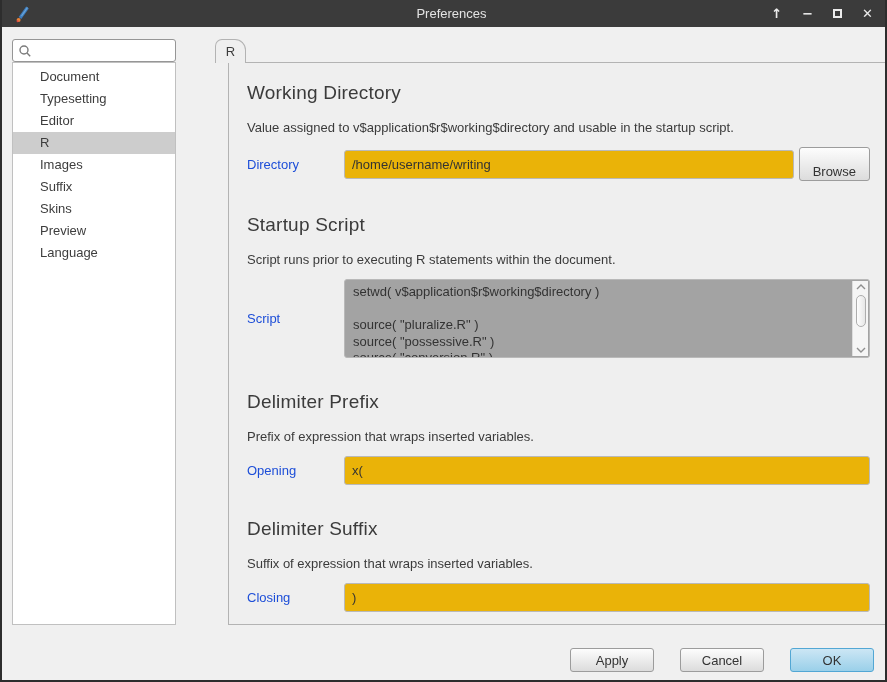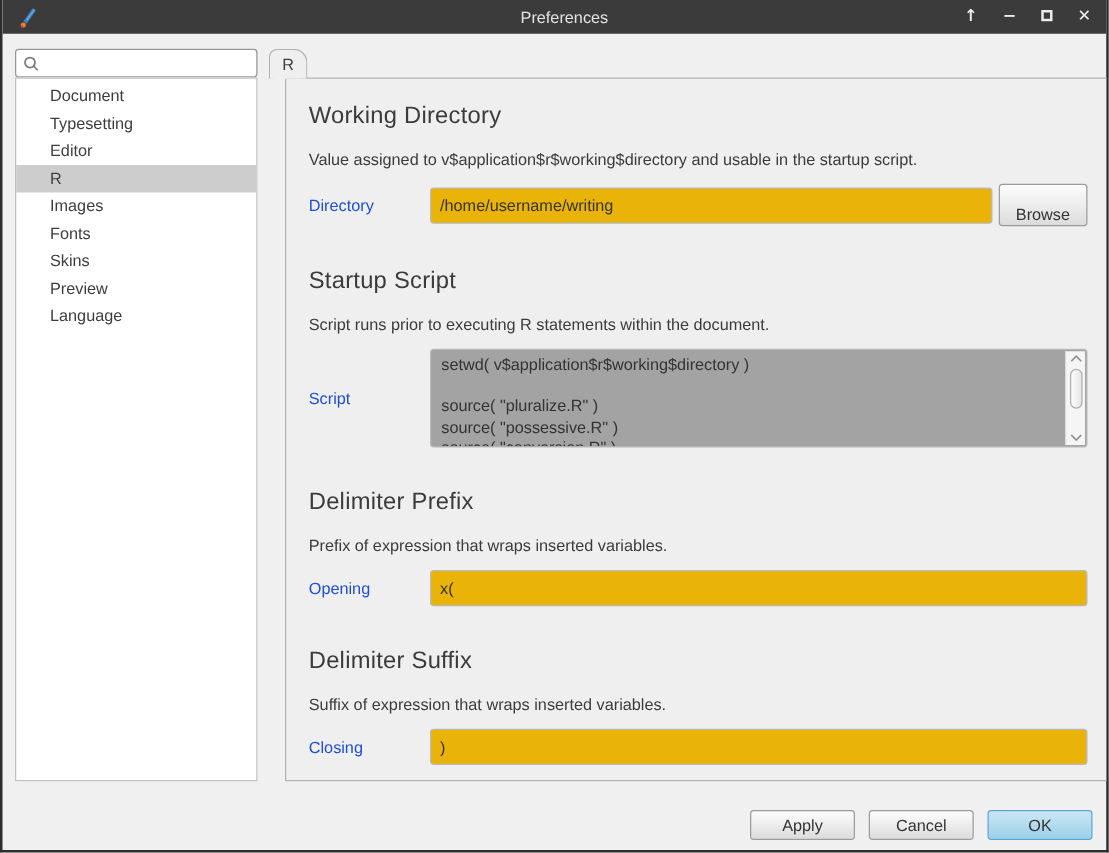--- a/index.html
+++ b/index.html
@@ -12,21 +12,21 @@
               align-items:center; padding:0 12px; }
   .win-title { position:absolute; left:16px; right:0; text-align:center; color:#e3e3e3;
                font-size:13px; pointer-events:none; }
   .app-icon { width:18px; height:18px; z-index:1; }
   .win-controls { margin-left:auto; display:flex; align-items:center; gap:20px; z-index:1; }
   .win-ctl { color:#ececec; font-size:13px; font-weight:bold; line-height:1; cursor:default;
              font-family:"DejaVu Sans",sans-serif; }
   .maxbox { width:9px; height:9px; border:2px solid #ececec; display:inline-block; }
 
   
-  .sidebar { position:absolute; left:10px; top:39px; width:194px; }
+  .sidebar { position:absolute; left:10px; top:39px; width:164px; }
   .search-box { display:flex; align-items:center; height:23px; background:#fff;
                 border:1px solid #969696; border-radius:3px; padding:0 5px; }
   .search-box input { border:none; outline:none; flex:1; font-size:13px; min-width:0;
                       font-family:inherit; color:#333; background:transparent; }
   .nav-list { height:563px; background:#fff; border:1px solid #c0c0c0; padding-top:3px; }
   .nav-item { height:22px; line-height:22px; padding-left:27px; font-size:13px; color:#3d3d3d; }
   .nav-item.selected { background:#cdcdcd; }
 
   
   .tab { position:absolute; left:213px; top:39px; height:24px; width:31px; z-index:2;
@@ -57,21 +57,21 @@
                  overflow:hidden; }
   .vscroll { position:absolute; top:1px; bottom:1px; right:1px; width:16px;
              background:#f5f5f5; border-left:1px solid #ddd; display:flex;
              flex-direction:column; justify-content:space-between; align-items:center;
              padding:3px 0; }
   .vthumb { position:absolute; top:15px; right:3px; width:10px; height:32px;
             background:linear-gradient(90deg,#fdfdfd,#e6e6e6); border:1px solid #adadad;
             border-radius:5px; }
 
   
-  .footer { position:absolute; right:11px; bottom:8px; display:flex; gap:11px; }
+  .footer { position:absolute; right:11px; bottom:8px; display:flex; gap:26px; }
   .btn { width:84px; height:24px; display:flex; align-items:center; justify-content:center;
          font-size:13px; color:#333; background:linear-gradient(#fdfdfd,#dcdcdc);
          border:1px solid #9c9c9c; border-radius:3px; font-family:inherit; }
   .btn.ok { background:linear-gradient(#cce6f4,#9ad0e9); border:1px solid #52a7d4; }
 </style>
 </head>
 <body>
 
 <div class="window">
 
@@ -98,21 +98,21 @@
         <line x1="9" y1="9" x2="12.2" y2="12.2" stroke="#7b7b7b" stroke-width="1.4"></line>
       </svg>
       <input type="text" value="" style="">
     </div>
     <div class="nav-list">
       <div class="nav-item">Document</div>
       <div class="nav-item">Typesetting</div>
       <div class="nav-item">Editor</div>
       <div class="nav-item selected">R</div>
       <div class="nav-item">Images</div>
-      <div class="nav-item">Fonts</div>
+      <div class="nav-item">Suffix</div>
       <div class="nav-item">Skins</div>
       <div class="nav-item">Preview</div>
       <div class="nav-item">Language</div>
     </div>
   </div>
 
   <div class="tab">R</div>
   <div class="panel">
     <div class="panel-inner">
 

